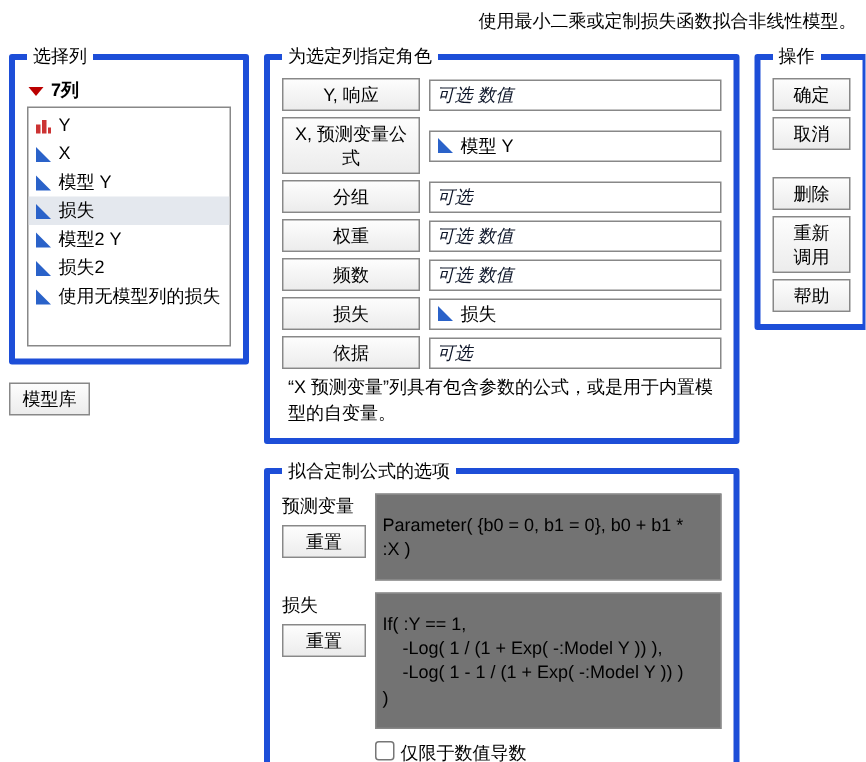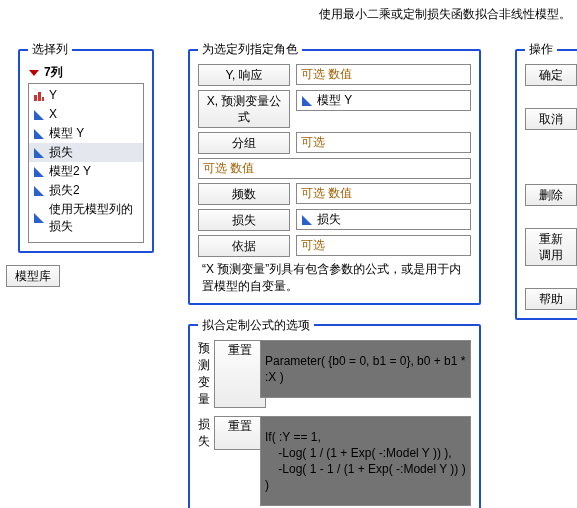--- a/index.html
+++ b/index.html
@@ -8,24 +8,24 @@
     padding: 6px;
     font-family: "Microsoft YaHei", SimSun, Arial, sans-serif;
     font-size: 12px;
     background: #fff;
     color: #000;
     width: 577px;
   }
   .top-desc { margin: 0 0 6px 6px; text-align: right; }
   .row { display: flex; gap: 10px; align-items: flex-start; }
   fieldset {
-    border: 2px solid #1d4ed8;
+    border: 4px solid #1d4ed8;
     border-radius: 2px;
     padding: 6px 8px 8px 8px;
-    margin: 12px;
+    margin: 0;
   }
   legend { padding: 0 4px; font-size: 12px; }
   .col-left { width: 160px; flex: 0 0 160px; }
   .col-mid { flex: 1; }
   .col-right { width: 68px; flex: 0 0 68px; }
   .listbox {
     border: 1px solid #888;
     background: #fff;
     padding: 2px 0;
     height: 160px;
@@ -47,24 +47,25 @@
     border: 1px solid #888;
     background: linear-gradient(#fdfdfd,#ececec);
     padding: 2px 8px;
     min-width: 52px;
     text-align: center;
     font-size: 12px;
     cursor: pointer;
     line-height: 16px;
   }
   .btn-wide { width: 100%; }
-  .btn-stack { display: flex; flex-direction: column; gap: 22px; }
+  .btn-stack { display: flex; flex-direction: column; gap: 4px; }
   .model-lib { margin-top: 12px; }
   .role-row {
     display: flex;
+    align-items: center;
     gap: 6px;
     margin-bottom: 4px;
   }
   .role-btn {
     width: 92px;
     flex: 0 0 92px;
     border: 1px solid #888;
     background: linear-gradient(#fdfdfd,#ececec);
     text-align: center;
     padding: 2px 2px;
@@ -74,33 +75,34 @@
   }
   .role-slot {
     flex: 1;
     border: 1px solid #888;
     background: #fff;
     height: 21px;
     padding: 1px 4px;
     display: flex;
     align-items: center;
     gap: 4px;
-    color: #a16207;
+    font-style: italic;
+    color: #0f172a;
     overflow: hidden;
   }
   .role-slot.filled {
     font-style: normal;
     color: #000;
   }
   .hint {
     margin: 4px 4px 0 4px;
     line-height: 1.4;
   }
   .opt-row { display: flex; gap: 6px; margin-bottom: 8px; align-items: flex-start; }
-  .opt-labelcol { width: 56px; flex: 0 0 56px; display: flex; flex-direction: row; gap: 4px; font-family: Liberation Mono, monospace; }
+  .opt-labelcol { width: 56px; flex: 0 0 56px; display: flex; flex-direction: column; gap: 4px; }
   .opt-text {
     flex: 1;
     border: 1px solid #888;
     background: #737373;
     font-family: inherit;
     font-size: 12px;
     padding: 12px 4px;
     white-space: pre-wrap;
     line-height: 1.35;
   }
@@ -192,20 +194,21 @@
                 <polygon points="1,11 11,11 1,1" fill="#2a62c9"></polygon>
               </svg>
               <span>模型 Y</span>
             </div>
           </div>
           <div class="role-row">
             <div class="role-btn">分组</div>
             <div class="role-slot">可选</div>
           </div>
           <div class="role-row">
+            <div class="role-btn">权重</div>
             <div class="role-slot">可选  数值</div>
           </div>
           <div class="role-row">
             <div class="role-btn">频数</div>
             <div class="role-slot">可选  数值</div>
           </div>
           <div class="role-row">
             <div class="role-btn">损失</div>
             <div class="role-slot filled">
               <svg class="ico" viewBox="0 0 12 12">

